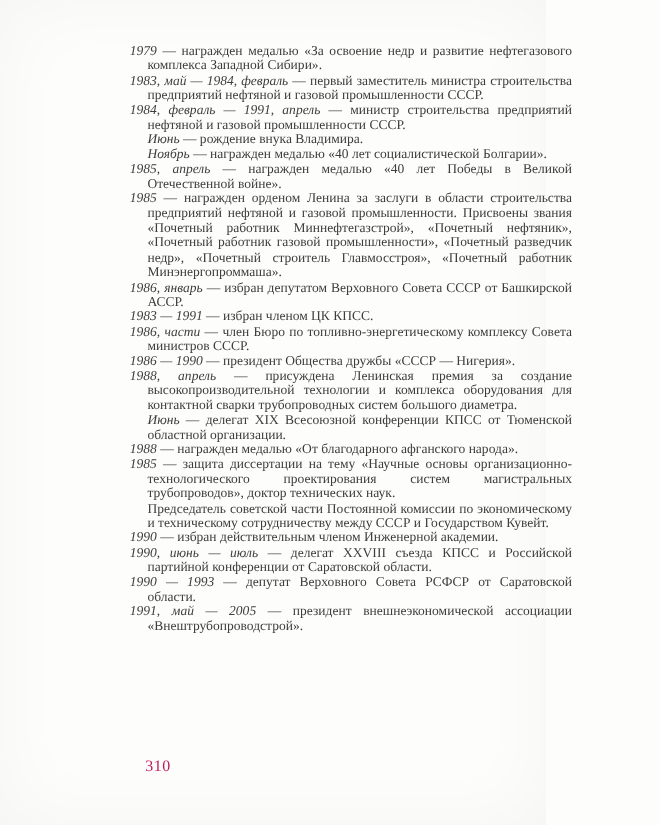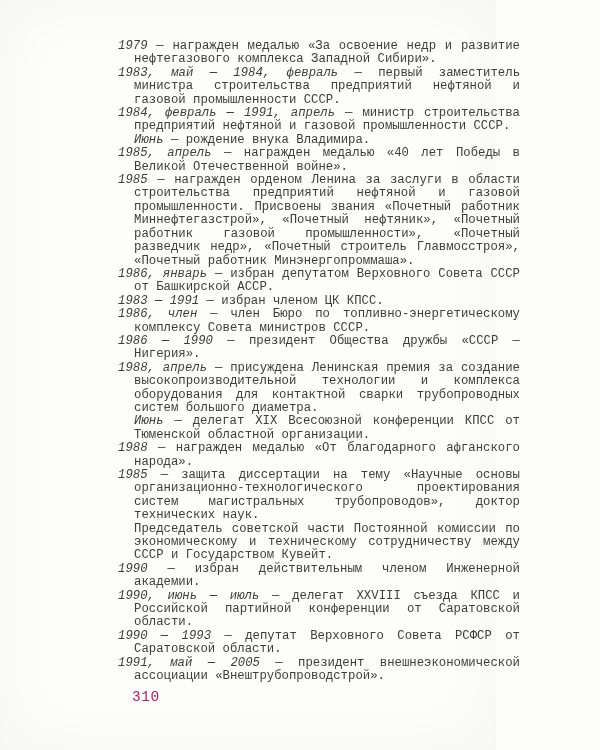--- a/index.html
+++ b/index.html
@@ -11,21 +11,20 @@
     font-family: "Liberation Serif", serif;
     overflow: hidden;
   }
   .page {
     position: absolute;
     left: 0; top: 0;
     width: 496px;
     height: 750px;
     background: #fdfdfc;
     box-shadow: inset 0 0 70px rgba(0,0,0,0.035);
-    font-family: Liberation Mono, monospace;
   }
   .text-block {
     position: absolute;
     left: 118px;
     top: 40px;
     width: 402px;
     font-size: 12.3px;
     line-height: 13.4px;
     color: #3d3d3d;
     text-align: justify;
@@ -56,25 +55,26 @@
 </style>
 </head>
 <body>
 
 <div class="page">
   <div class="text-block" id="chronology">
       <p class="entry"><span class="lead">1979</span> — награжден медалью «За освоение недр и развитие нефтегазового комплекса Западной Сибири».</p>
       <p class="entry"><span class="lead">1983, май — 1984, февраль</span> — первый заместитель министра строительства предприятий нефтяной и газовой промышленности СССР.</p>
       <p class="entry"><span class="lead">1984, февраль — 1991, апрель</span> — министр строительства предприятий нефтяной и газовой промышленности СССР.</p>
       <p class="sub"><span class="lead">Июнь</span> — рождение внука Владимира.</p>
+      <p class="sub"><span class="lead">Ноябрь</span> — награжден медалью «40 лет социалистической Болгарии».</p>
       <p class="entry"><span class="lead">1985, апрель</span> — награжден медалью «40 лет Победы в Великой Отечественной войне».</p>
       <p class="entry"><span class="lead">1985</span> — награжден орденом Ленина за заслуги в области строительства предприятий нефтяной и газовой промышленности. Присвоены звания «Почетный работник Миннефтегазстрой», «Почетный нефтяник», «Почетный работник газовой промышленности», «Почетный разведчик недр», «Почетный строитель Главмосстроя», «Почетный работник Минэнергопроммаша».</p>
       <p class="entry"><span class="lead">1986, январь</span> — избран депутатом Верховного Совета СССР от Башкирской АССР.</p>
       <p class="entry"><span class="lead">1983 — 1991</span> — избран членом ЦК КПСС.</p>
-      <p class="entry"><span class="lead">1986, член</span> — член Бюро по топливно-энергетическому комплексу Совета министров СССР.</p>
+      <p class="entry"><span class="lead">1986, части</span> — член Бюро по топливно-энергетическому комплексу Совета министров СССР.</p>
       <p class="entry"><span class="lead">1986 — 1990</span> — президент Общества дружбы «СССР — Нигерия».</p>
       <p class="entry"><span class="lead">1988, апрель</span> — присуждена Ленинская премия за создание высокопроизводительной технологии и комплекса оборудования для контактной сварки трубопроводных систем большого диаметра.</p>
       <p class="sub"><span class="lead">Июнь</span> — делегат XIX Всесоюзной конференции КПСС от Тюменской областной организации.</p>
       <p class="entry"><span class="lead">1988</span> — награжден медалью «От благодарного афганского народа».</p>
       <p class="entry"><span class="lead">1985</span> — защита диссертации на тему «Научные основы организационно-технологического проектирования систем магистральных трубопроводов», доктор технических наук.</p>
       <p class="sub">Председатель советской части Постоянной комиссии по экономическому и техническому сотрудничеству между СССР и Государством Кувейт.</p>
       <p class="entry"><span class="lead">1990</span> — избран действительным членом Инженерной академии.</p>
       <p class="entry"><span class="lead">1990, июнь — июль</span> — делегат XXVIII съезда КПСС и Российской партийной конференции от Саратовской области.</p>
       <p class="entry"><span class="lead">1990 — 1993</span> — депутат Верховного Совета РСФСР от Саратовской области.</p>
       <p class="entry"><span class="lead">1991, май — 2005</span> — президент внешнеэкономической ассоциации «Внештрубопроводстрой».</p>

